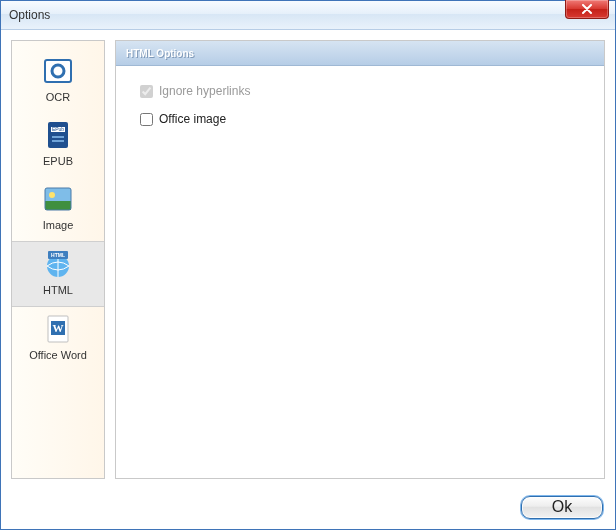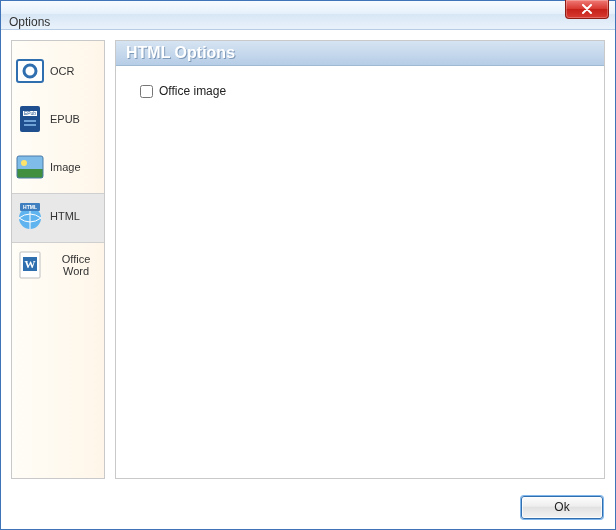--- a/index.html
+++ b/index.html
@@ -24,21 +24,21 @@
     flex-direction: column;
     background: #fff;
   }
 
   
   .titlebar {
     height: 28px;
     background: linear-gradient(to bottom, #f7fbff 0%, #e6f0fa 45%, #d7e6f5 46%, #e9f2fb 100%);
     border-bottom: 1px solid #b7cde6;
     display: flex;
-    align-items: flex-end;
+    align-items: center;
     padding: 0 0 0 8px;
     position: relative;
   }
   .titlebar .title {
     font-size: 12px;
     color: #333;
   }
   .close-btn {
     position: absolute;
     top: -1px;
@@ -73,21 +73,21 @@
     box-sizing: border-box;
     border: 1px solid #c9c9c9;
     background: linear-gradient(to right, #fffdf7 0%, #fff6e9 100%);
     display: flex;
     flex-direction: column;
     align-items: stretch;
     padding: 8px 0 0 0;
   }
   .sidebar-item {
     display: flex;
-    flex-direction: row;
+    flex-direction: column;
     align-items: center;
     gap: 4px;
     padding: 6px 2px 10px 2px;
     cursor: pointer;
   }
   .sidebar-item.selected {
     background: #e8e8e8;
     border-top: 1px solid #cfcfcf;
     border-bottom: 1px solid #cfcfcf;
   }
@@ -116,21 +116,21 @@
   }
   .panel-header {
     height: 24px;
     background: linear-gradient(to bottom, #d6e4f2 0%, #b6cde6 100%);
     border-bottom: 1px solid #9fb8d4;
     display: flex;
     align-items: center;
     padding: 0 10px;
   }
   .panel-header .ph-text {
-    font-size: 16px;
+    font-size: 10px;
     font-weight: bold;
     color: #fff;
     text-shadow: 1px 1px 0 #7f99b8;
   }
   .panel-body {
     flex: 1 1 auto;
     padding: 18px 24px;
   }
   .option-row {
     display: flex;
@@ -153,23 +153,23 @@
     align-items: center;
     justify-content: flex-end;
     gap: 8px;
     padding: 0 12px 4px 0;
     box-sizing: border-box;
   }
   .btn {
     min-width: 82px;
     height: 23px;
     border: 1px solid #8a8a8a;
-    border-radius: 3px;
+    border-radius: 9px;
     background: linear-gradient(to bottom, #fdfdfd 0%, #ededed 45%, #e0e0e0 46%, #f2f2f2 100%);
-    font-size: 12px;
+    font-size: 16px;
     color: #222;
     cursor: pointer;
     padding: 0 8px;
     box-shadow: inset 0 0 0 1px rgba(255,255,255,0.6);
   }
   .btn.primary {
     border: 1px solid #2f6fb0;
     box-shadow: 0 0 0 1px #7fb7ec, inset 0 0 0 1px rgba(255,255,255,0.7);
   }
 </style>
@@ -253,20 +253,24 @@
       </div>
 
     </div>
 
     <div class="panel">
       <div class="panel-header">
         <span class="ph-text">HTML Options</span>
       </div>
       <div class="panel-body">
 
+        <label class="option-row disabled">
+          <input type="checkbox" checked="" disabled="" style="">
+          <span>Ignore hyperlinks</span>
+        </label>
 
         <label class="option-row">
           <input type="checkbox" style="">
           <span>Office image</span>
         </label>
 
       </div>
     </div>
 
   </div>

